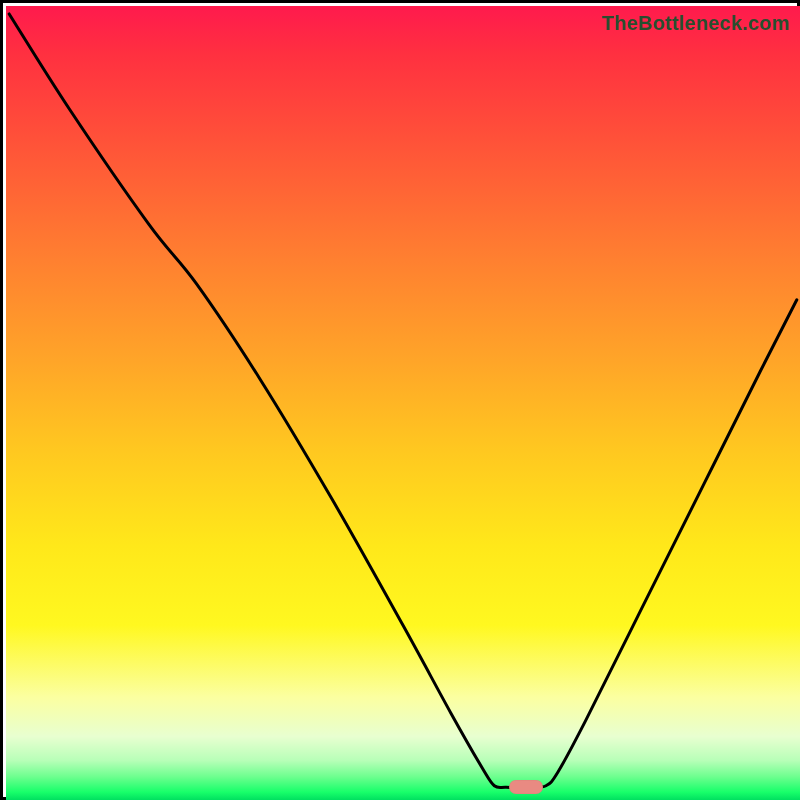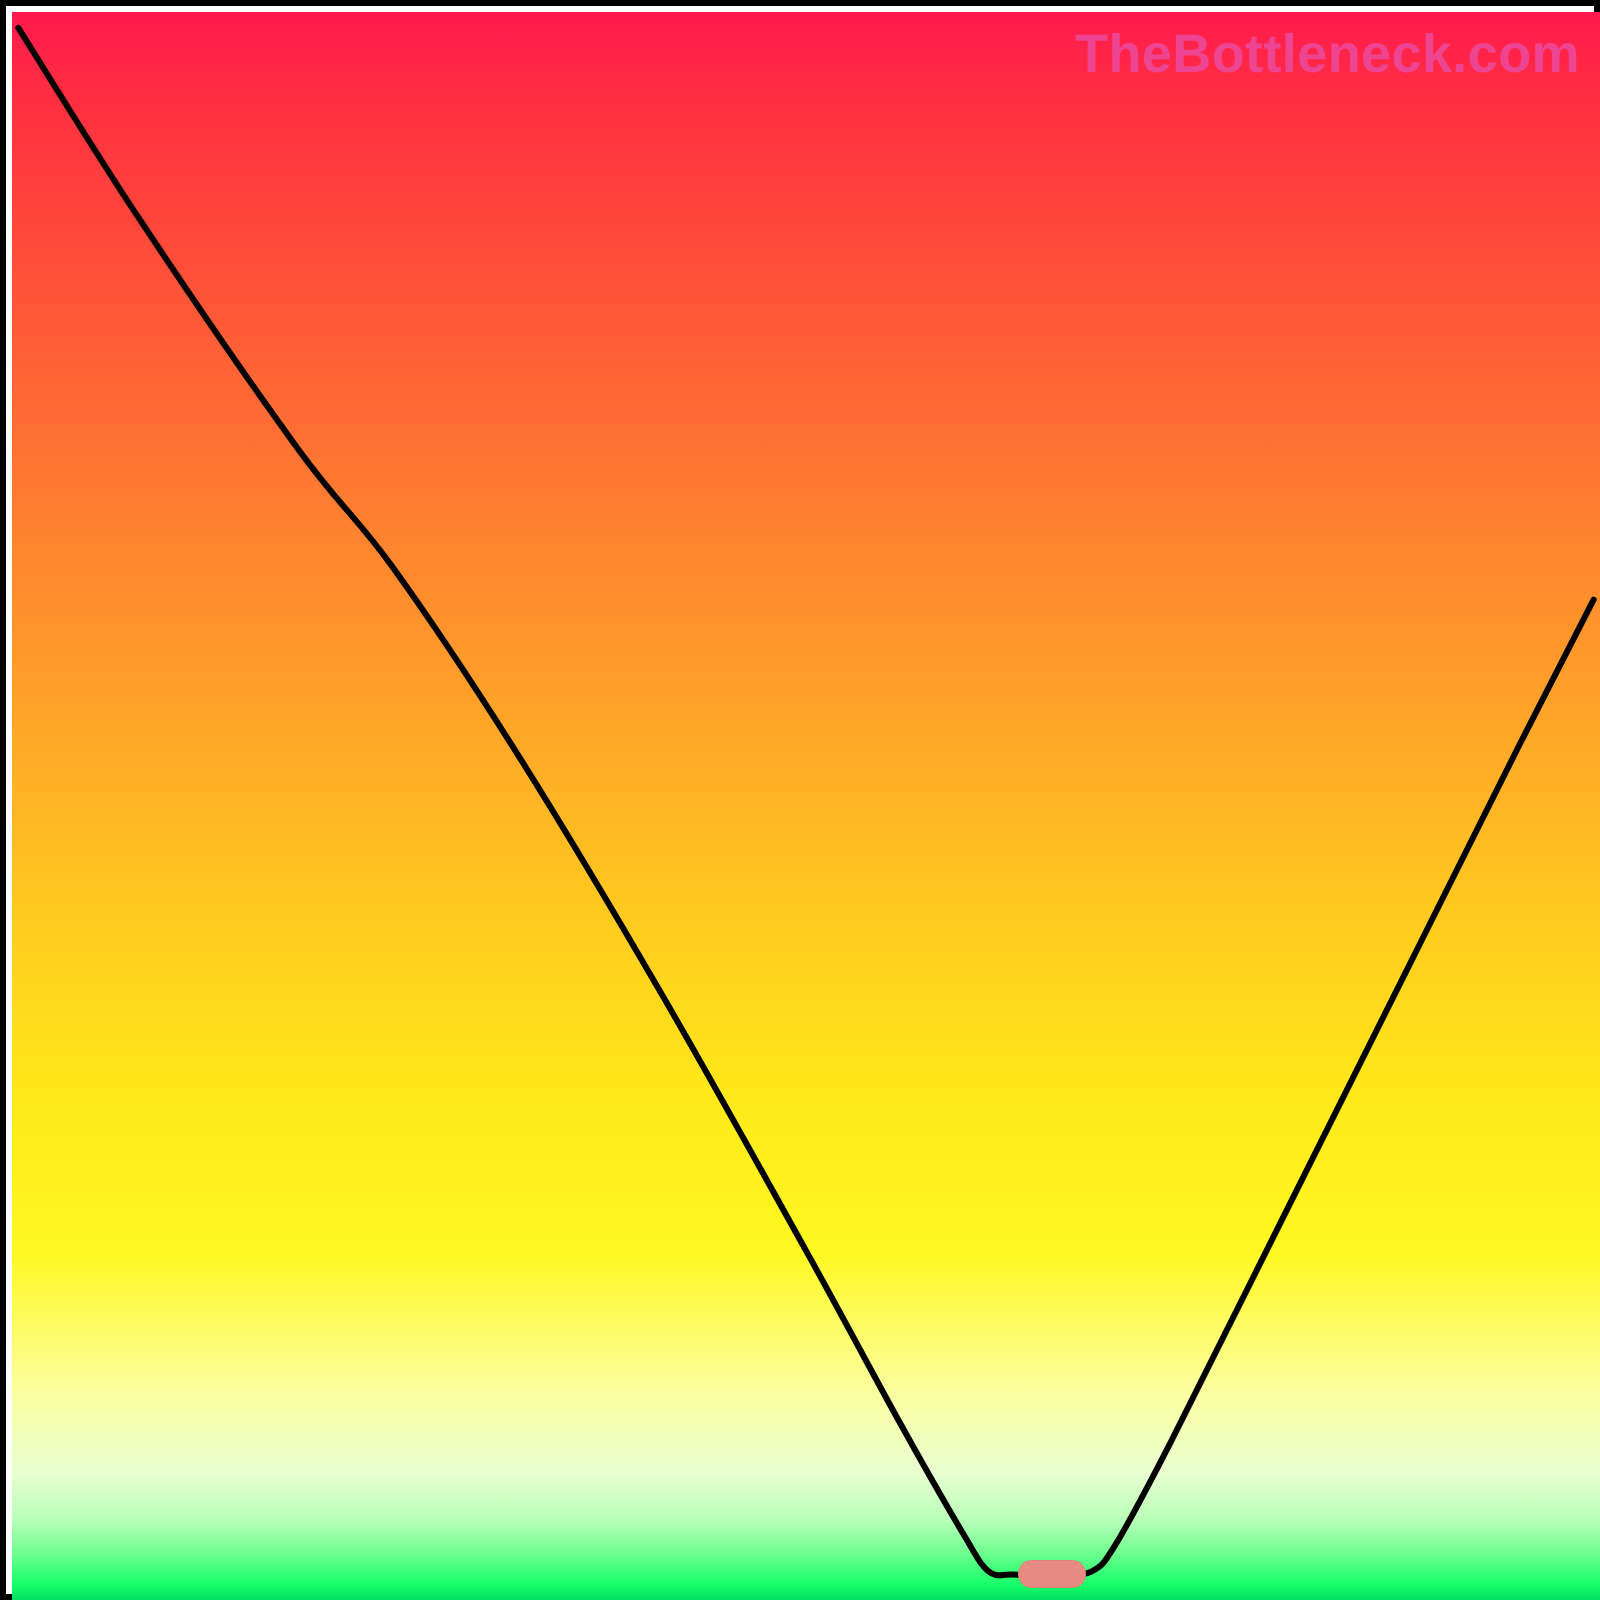--- a/index.html
+++ b/index.html
@@ -43,23 +43,23 @@
       #b8ffb8 95%,
       #70ff90 97%,
       #18ff6a 99%,
       #00e060 100%
     );
   }
   .watermark {
     position: absolute;
     top: 6px;
     right: 10px;
-    font-size: 27px;
+    font-size: 20px;
     font-weight: 600;
-    color: #ec4899;
+    color: #14532d;
     letter-spacing: 0.2px;
     opacity: 0.92;
     user-select: none;
   }
   svg.curve {
     position: absolute;
     left: 0; top: 0;
     width: 100%;
     height: 100%;
     pointer-events: none;

